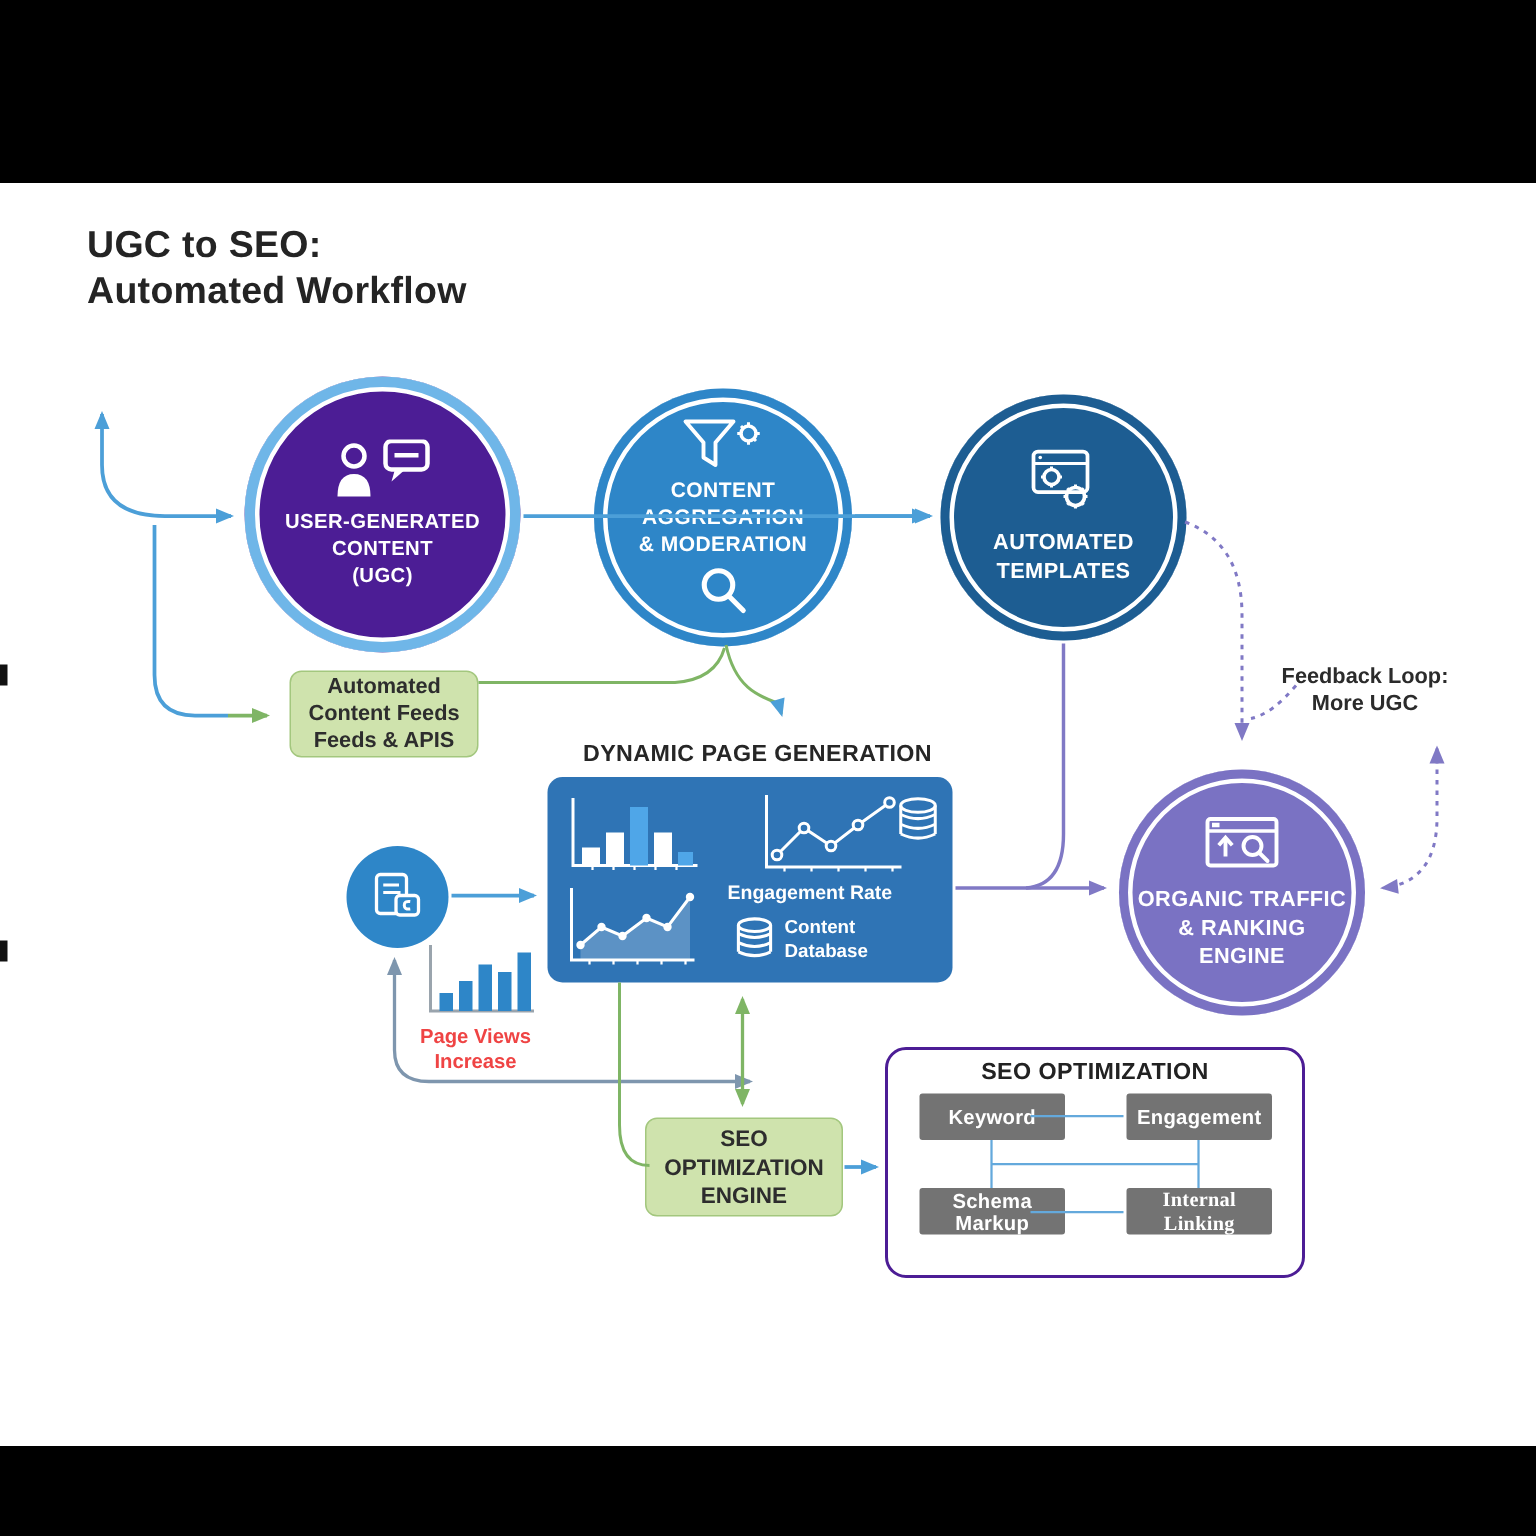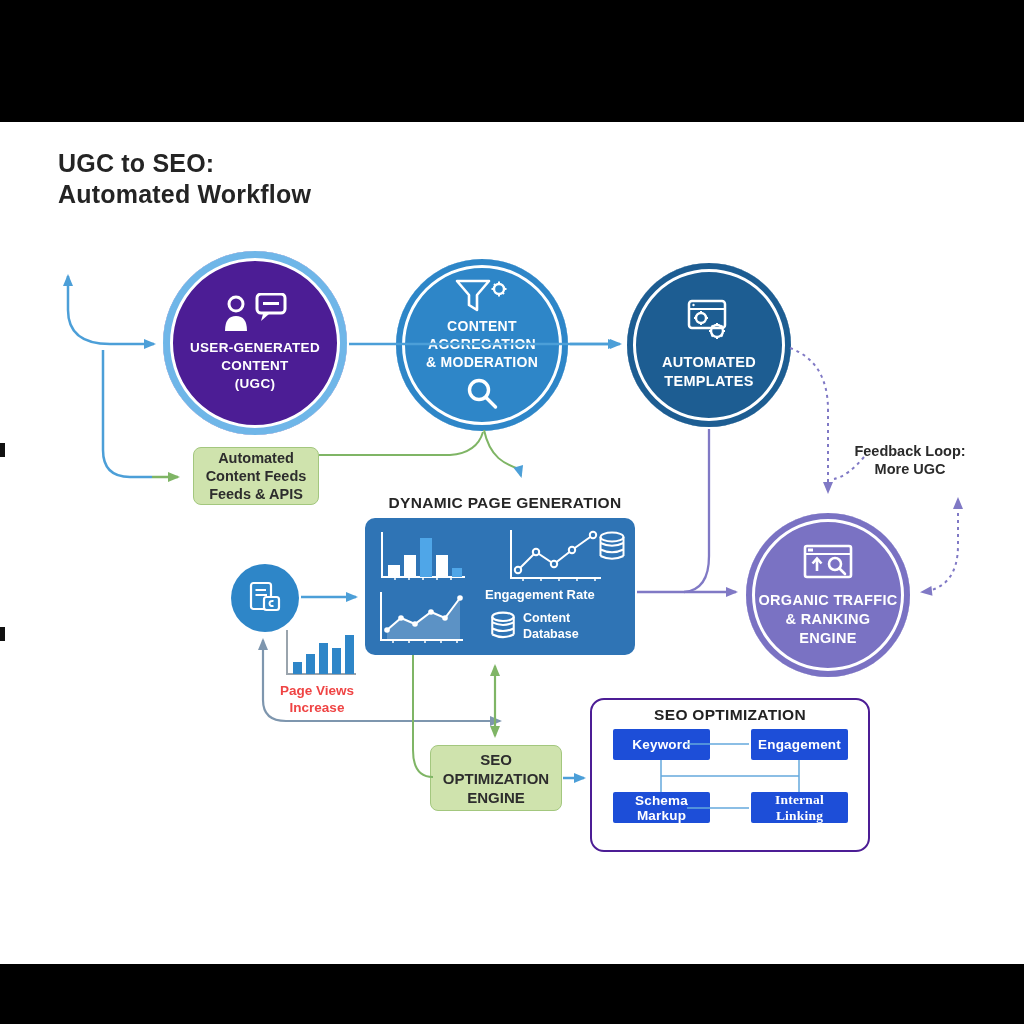--- a/index.html
+++ b/index.html
@@ -47,21 +47,21 @@
 
   .pv-label{position:absolute;left:262px;top:682px;width:110px;text-align:center;
             font-size:13.5px;font-weight:700;color:#ef4444;line-height:17px;}
   .fb-label{position:absolute;left:843px;top:442px;width:134px;text-align:center;
             font-size:14.5px;font-weight:700;color:#2b2b2b;line-height:18px;}
 
   .panel{position:absolute;left:590px;top:698px;width:280px;height:154px;background:#fff;
          border:2px solid #4c1d95;border-radius:14px;box-sizing:border-box;}
   .panel-title{position:absolute;left:0;top:6px;width:100%;text-align:center;font-size:15.5px;
                font-weight:700;color:#222;letter-spacing:.3px;}
-  .seo-btn{position:absolute;width:97px;height:31px;background:#1d4ed8;color:#fff;font-size:13.5px;
+  .seo-btn{position:absolute;width:97px;height:31px;background:#737373;color:#fff;font-size:13.5px;
            font-weight:600;display:flex;align-items:center;justify-content:center;border:none;
            border-radius:2px;letter-spacing:.2px;}
   .btn-1{left:21px;top:29px;}  .btn-2{left:159px;top:29px;}
   .btn-3{left:21px;top:92px;}  .btn-4{left:159px;top:92px;font-family:Liberation Serif, serif;}
 
   .overlay{position:absolute;left:0;top:0;width:1024px;height:1024px;pointer-events:none;}
   .minichart{position:absolute;}
 </style>
 </head>
 <body>

